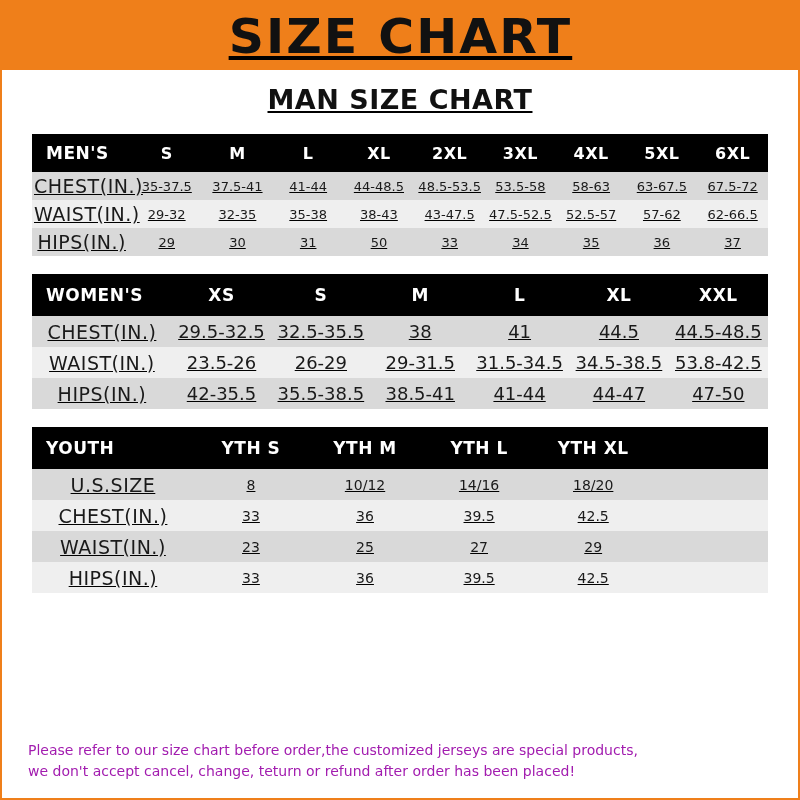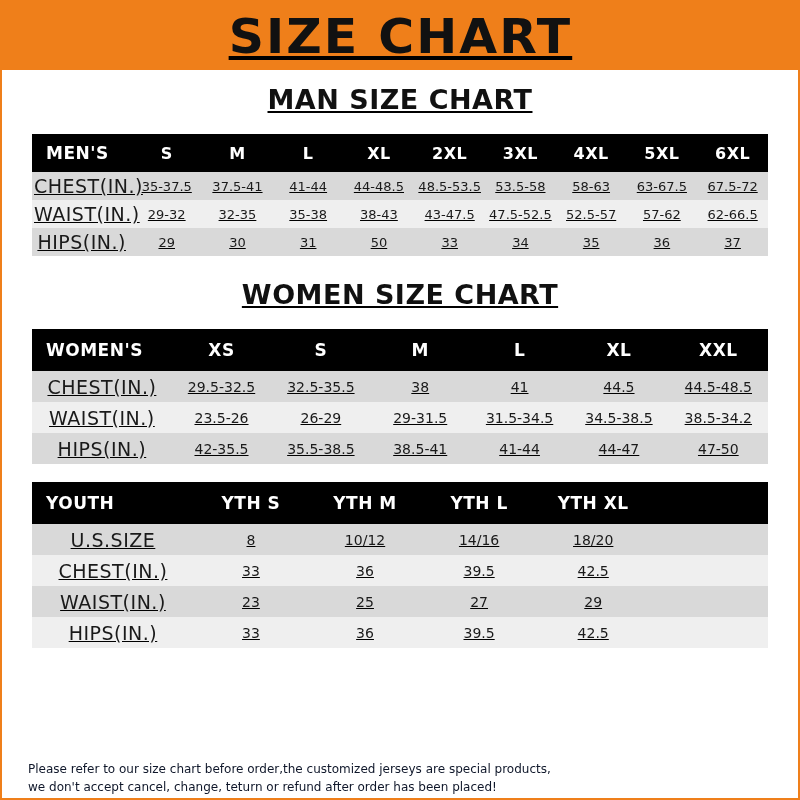--- a/index.html
+++ b/index.html
@@ -77,33 +77,33 @@
   tbody tr.row-b { background: #efefef; }
   tbody td.first-col {
     text-align: center;
     letter-spacing: 0.5px;
     font-size: 19px;
   }
   
   .men-tbl col.c0 { width: 13.5%; }
   
   .women-tbl thead th { font-size: 17px; }
-  .women-tbl td, .women-tbl th { font-size: 14px; }
+  .women-tbl td, .women-tbl th { font-size: 18px; }
   .women-tbl tbody td { height: 31px; }
   .women-tbl thead th { height: 42px; margin-top: 19px; }
   
   .youth-tbl thead th { font-size: 17px; height: 42px; }
   .youth-tbl td { font-size: 14px; height: 31px; }
   
   .note {
     position: absolute;
-    left: 0; right: 0; bottom: 2px;
+    left: 0; right: 0; bottom: 17px;
     padding: 0 26px;
-    color: #0f172a;
-    font-size: 12px;
+    color: #a21caf;
+    font-size: 14px;
     line-height: 1.45;
     font-family: "DejaVu Sans", sans-serif;
   }
   .note div { white-space: nowrap; }
 </style>
 </head>
 <body>
 
 <div class="page">
 
@@ -174,21 +174,20 @@
           <td>33</td>
           <td>34</td>
           <td>35</td>
           <td>36</td>
           <td>37</td>
         </tr>
       </tbody>
     </table>
   </div>
 
-  <div class="section-title">WOMEN SIZE CHART</div>
   <div class="table-wrap">
     <table class="women-tbl">
       <colgroup>
           <col style="width:19%">
           <col>
           <col>
           <col>
           <col>
           <col>
           <col>
@@ -214,21 +213,21 @@
           <td>44.5</td>
           <td>44.5-48.5</td>
         </tr>
         <tr class="row-b">
           <td class="first-col">WAIST(IN.)</td>
           <td>23.5-26</td>
           <td>26-29</td>
           <td>29-31.5</td>
           <td>31.5-34.5</td>
           <td>34.5-38.5</td>
-          <td>38.5-34.2</td>
+          <td>53.8-42.5</td>
         </tr>
         <tr class="row-a">
           <td class="first-col">HIPS(IN.)</td>
           <td>42-35.5</td>
           <td>35.5-38.5</td>
           <td>38.5-41</td>
           <td>41-44</td>
           <td>44-47</td>
           <td>47-50</td>
         </tr>

